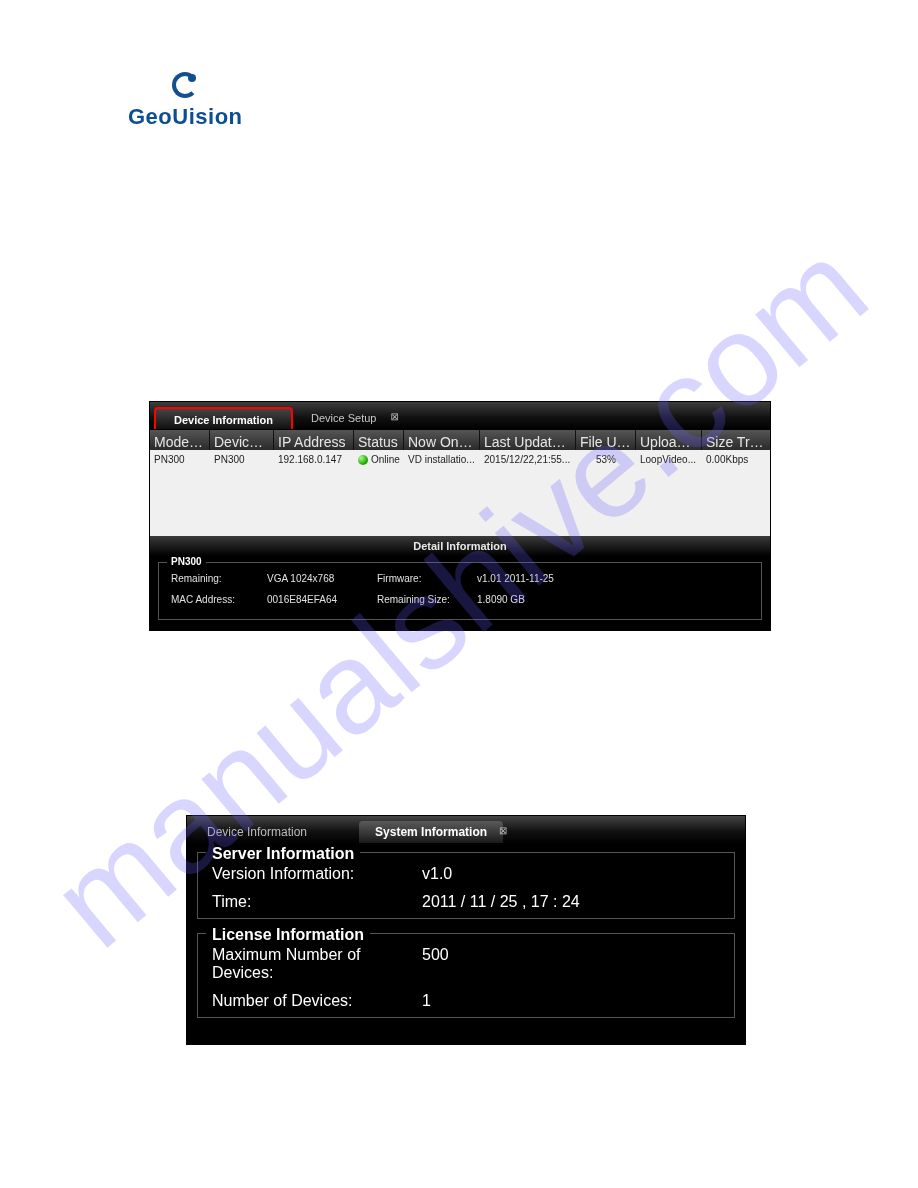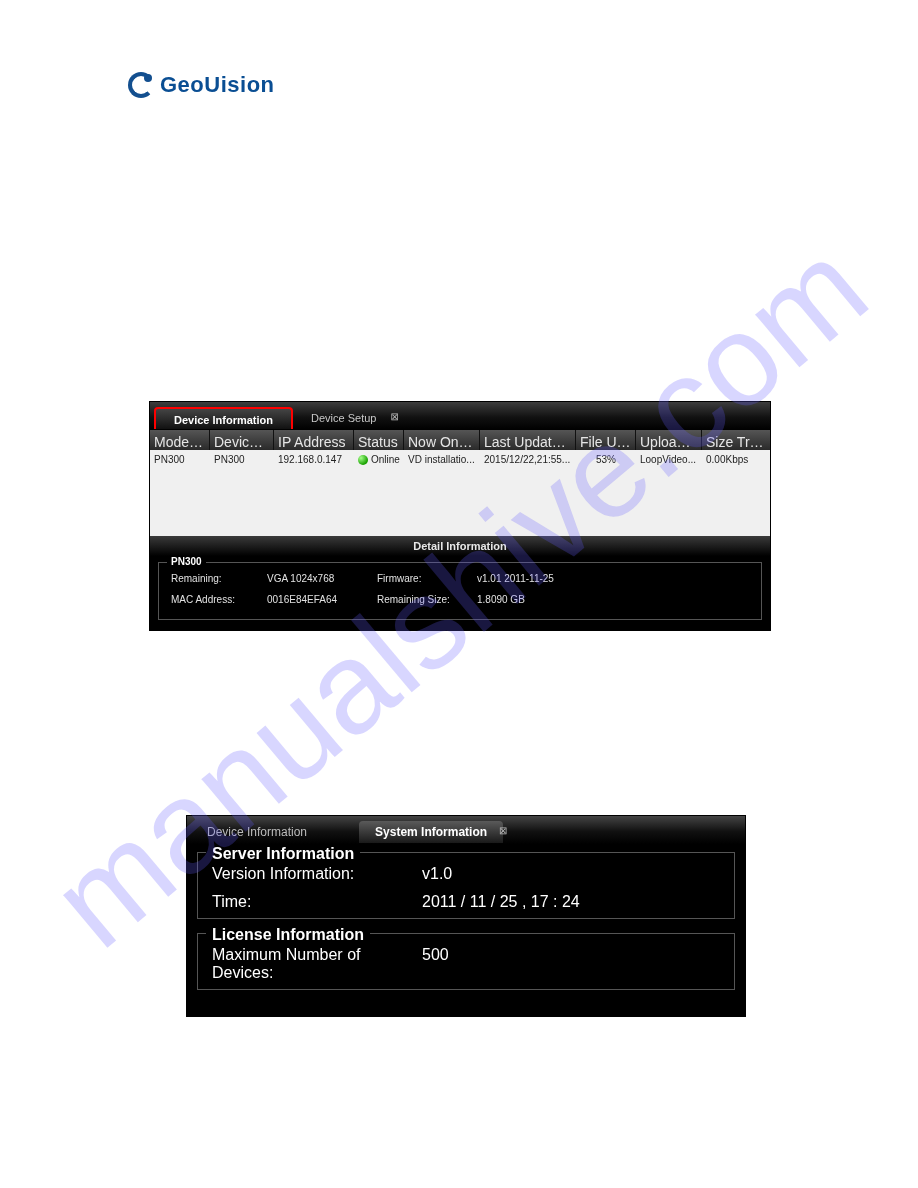--- a/index.html
+++ b/index.html
@@ -28,20 +28,21 @@
   }
 
   
   .logo-wrap {
     position: absolute;
     top: 72px;
     left: 128px;
     display: flex;
     align-items: center;
     gap: 6px;
+    flex-direction: column;
   }
   .logo-swirl {
     width: 26px; height: 26px;
     border: 4px solid #134f8f;
     border-radius: 50%;
     border-right-color: transparent;
     position: relative;
   }
   .logo-swirl::after {
     content: "";
@@ -323,16 +324,20 @@
         <span class="v">2011 / 11 / 25 , 17 : 24</span>
       </div>
     </div>
 
     <div class="fieldset2">
       <div class="legend2">License Information</div>
       <div class="kv">
         <span class="k">Maximum Number of Devices:</span>
         <span class="v">500</span>
       </div>
+      <div class="kv">
+        <span class="k">Number of Devices:</span>
+        <span class="v">1</span>
+      </div>
     </div>
 
   </div>
 </div>
 
 </body></html>

